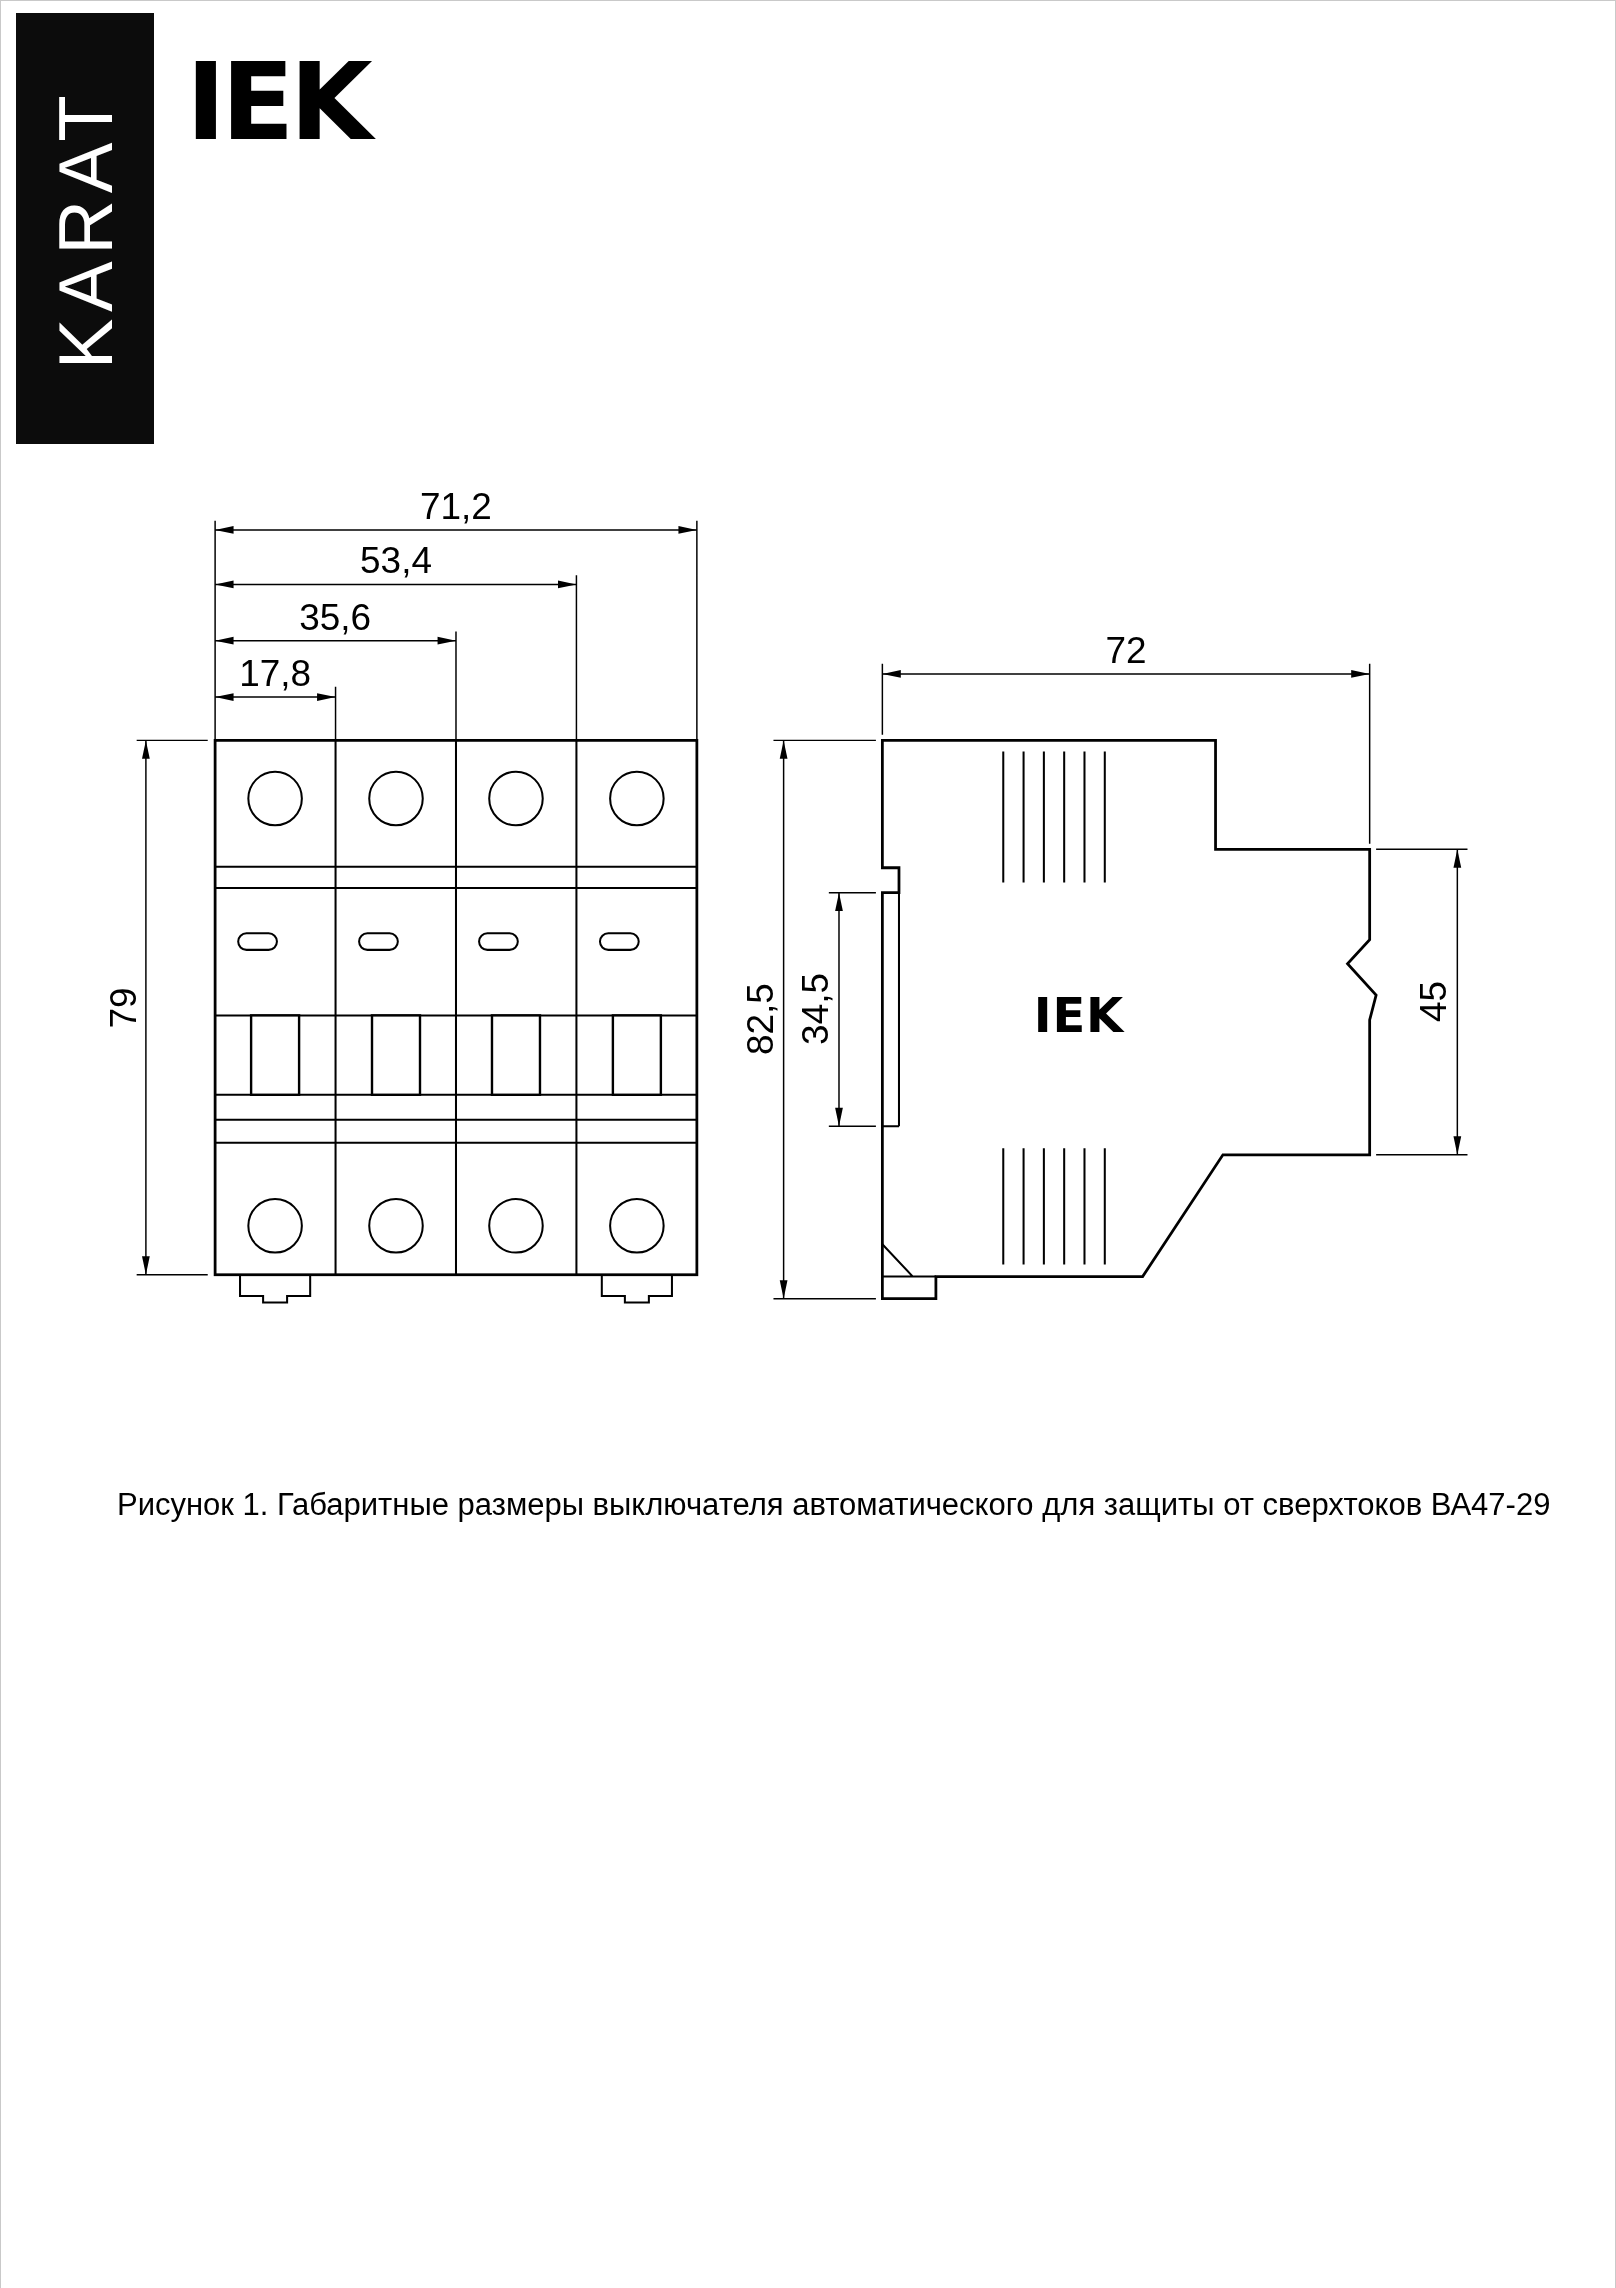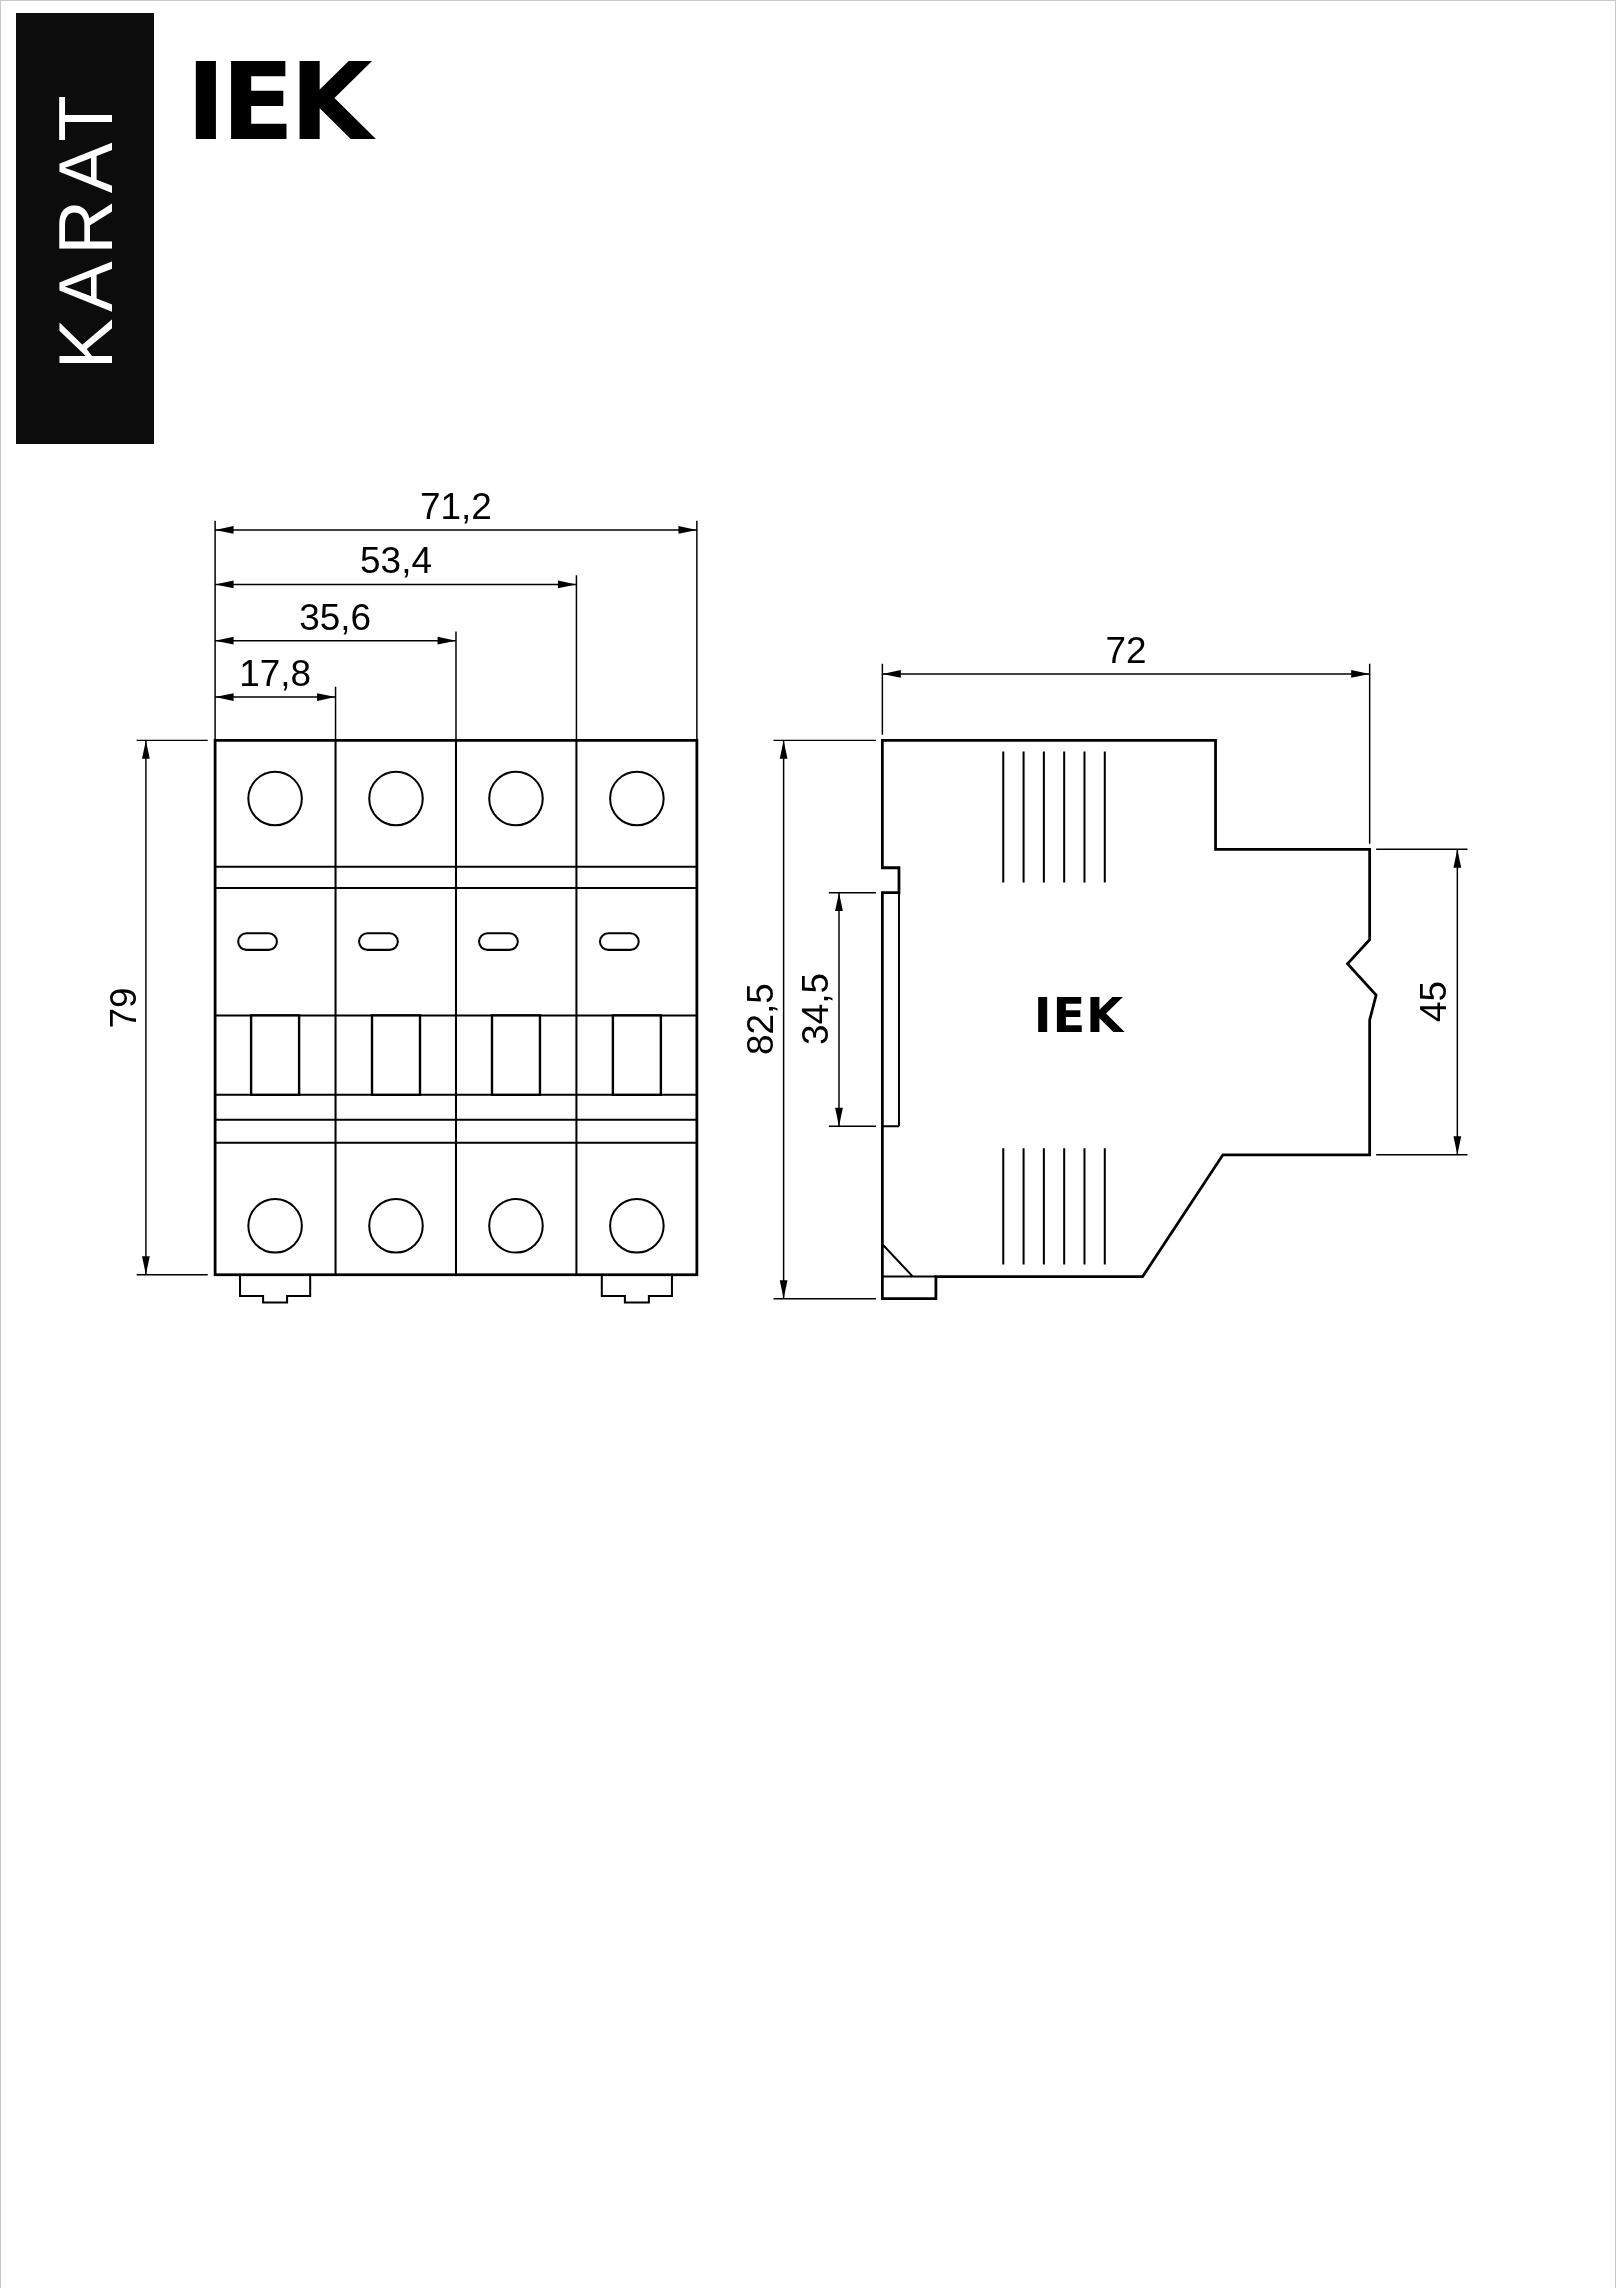--- a/index.html
+++ b/index.html
@@ -173,15 +173,16 @@
       <line class="dim" x1="908" y1="966" x2="908" y2="1219" marker-start="url(#arr)" marker-end="url(#arr)"></line>
       <line class="dim" x1="1578" y1="919" x2="1578" y2="1250" marker-start="url(#arr)" marker-end="url(#arr)"></line>
 
       <text x="1219" y="717" text-anchor="middle">72</text>
       <text x="836" y="1103" text-anchor="middle" transform="rotate(-90 836 1103)">82,5</text>
       <text x="896" y="1092" text-anchor="middle" transform="rotate(-90 896 1092)">34,5</text>
       <text x="1566" y="1084" text-anchor="middle" transform="rotate(-90 1566 1084)">45</text>
     </g>
   </svg>
 
+  <div class="caption">Рисунок 1. Габаритные размеры выключателя автоматического для защиты от сверхтоков ВА47-29</div>
 
 </div>
 
 
 </body></html>

